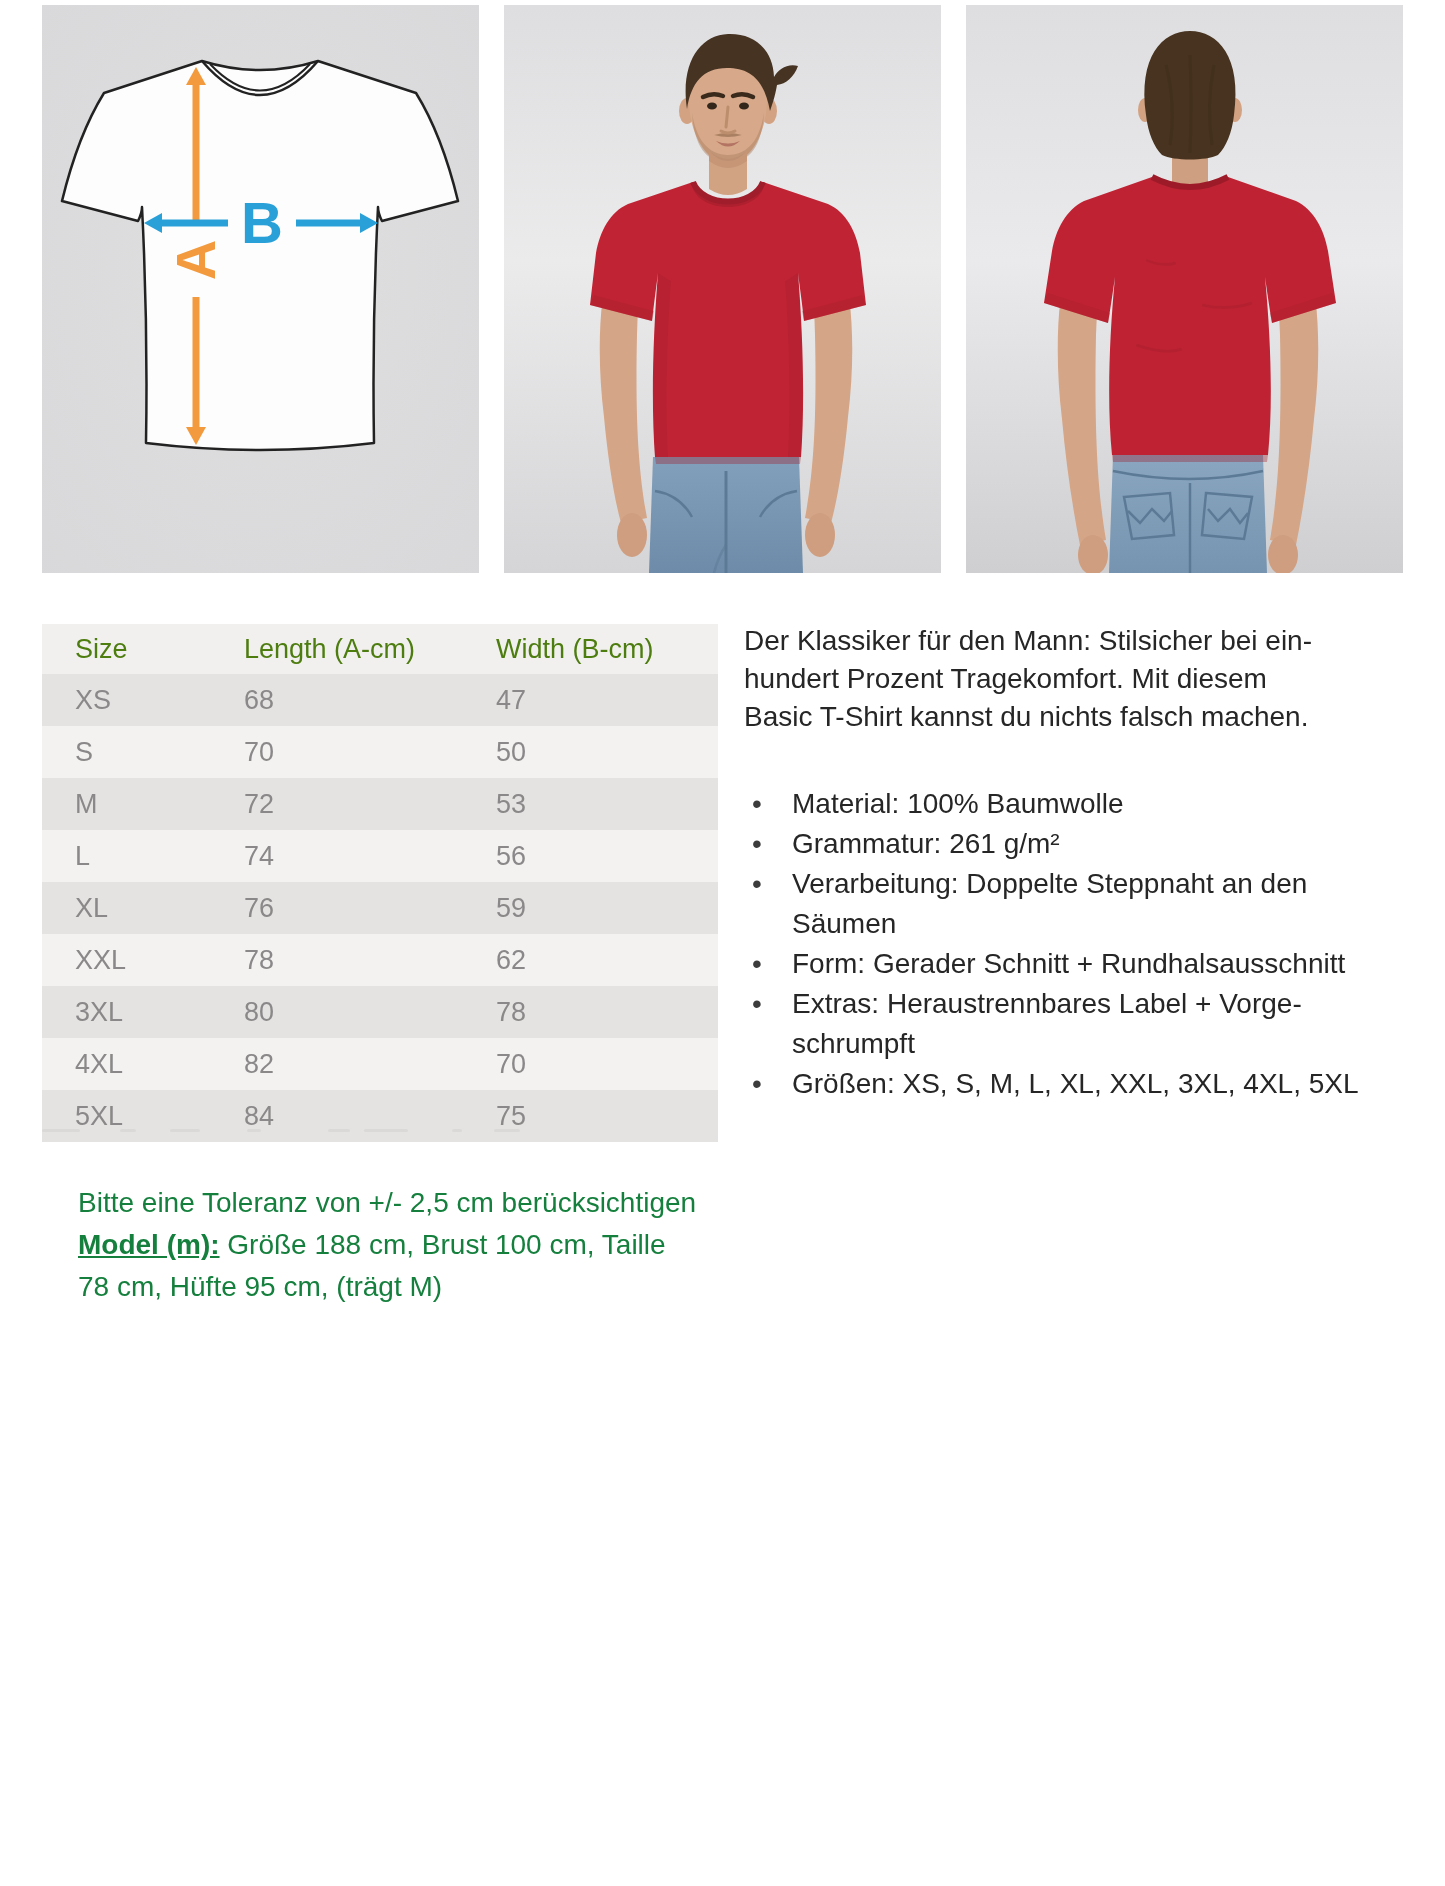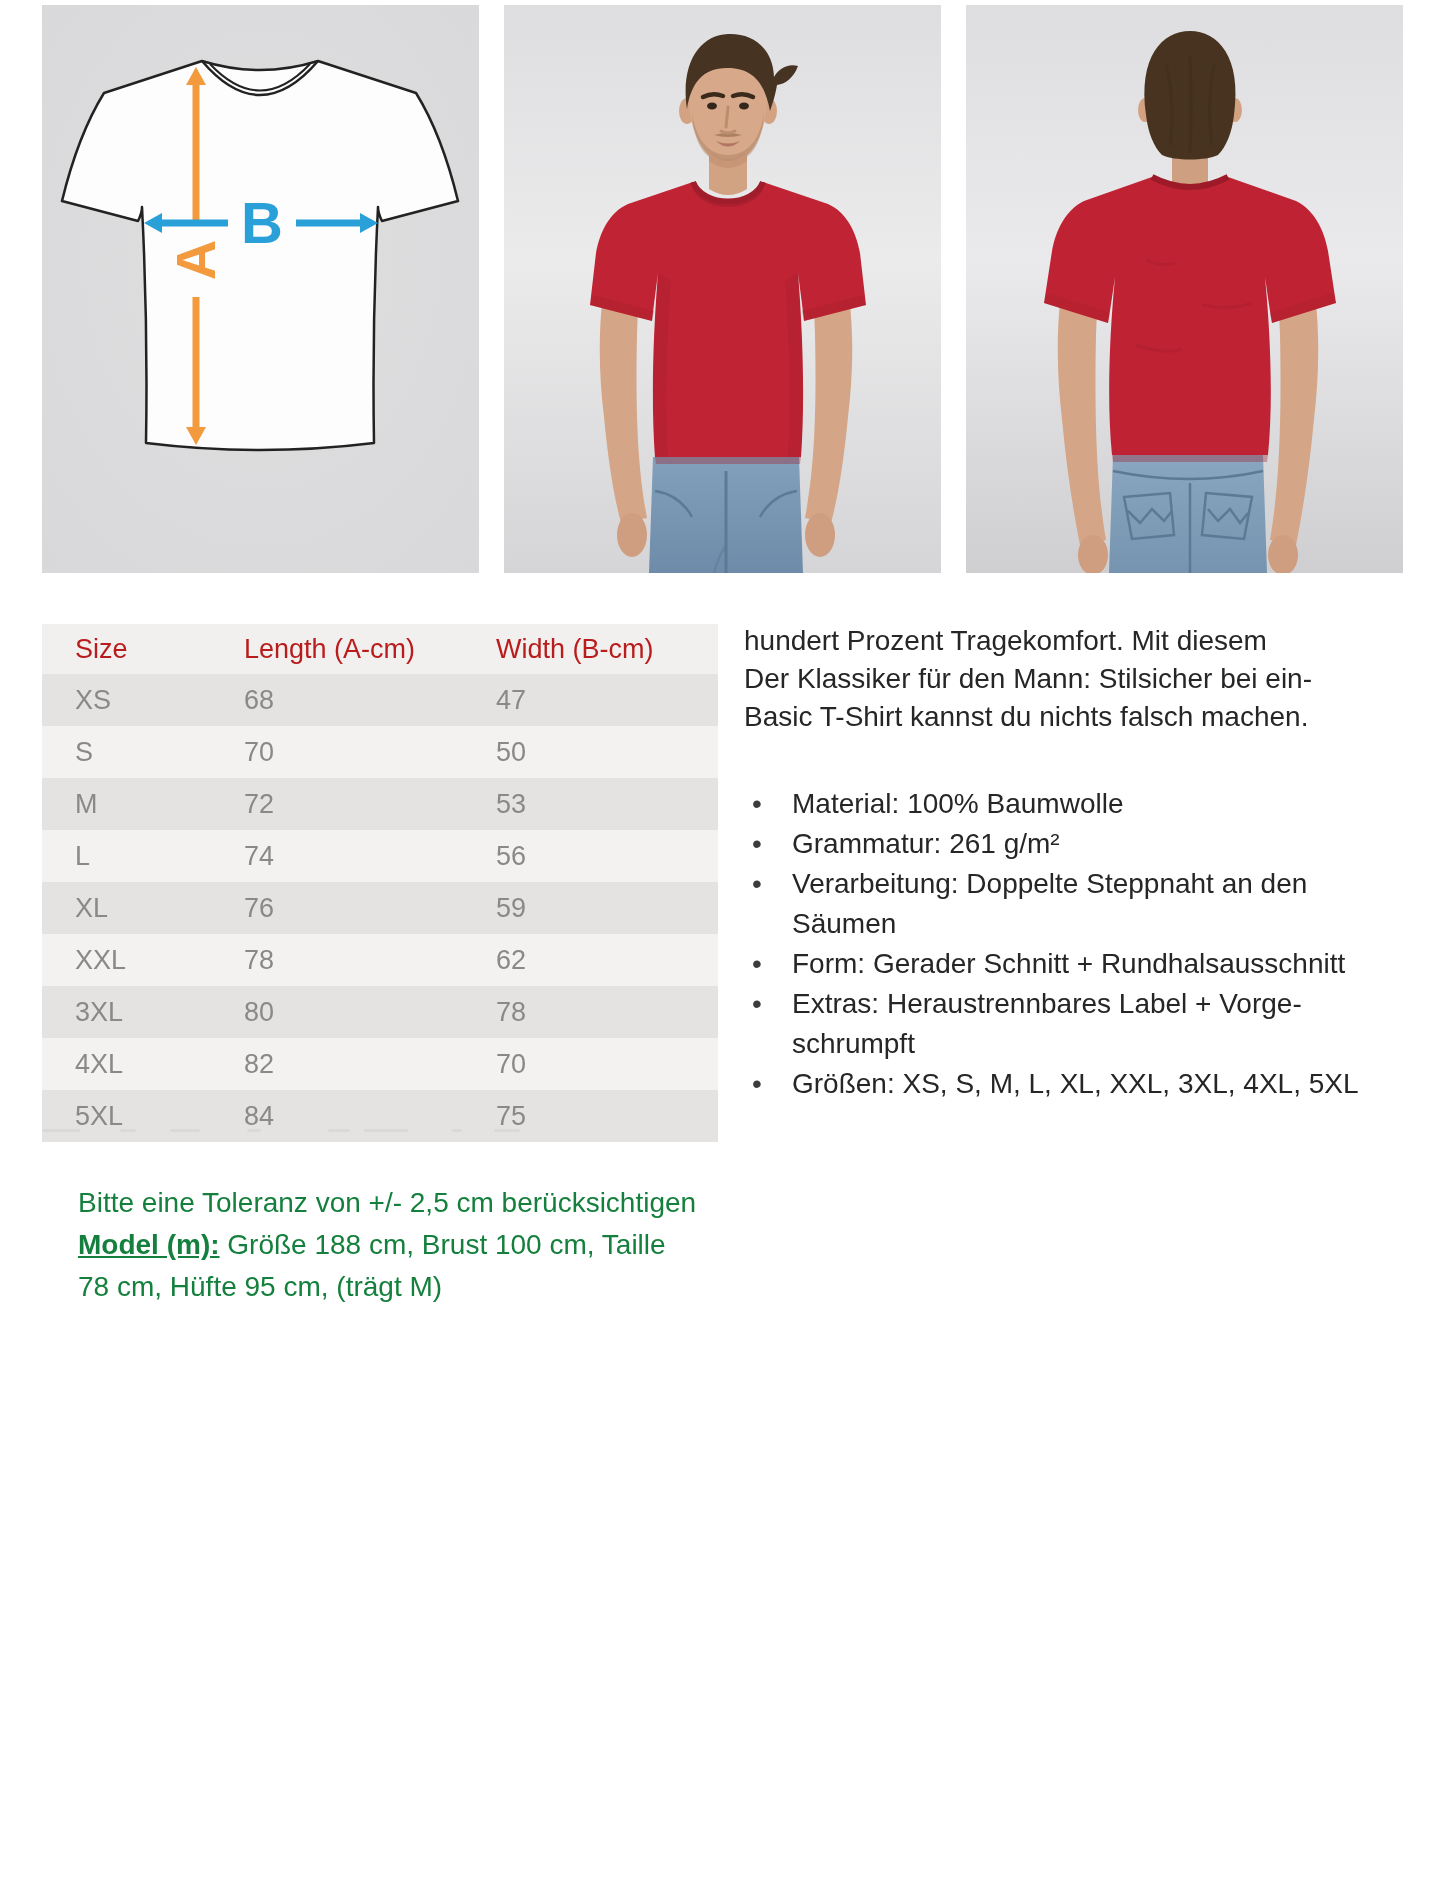--- a/index.html
+++ b/index.html
@@ -15,21 +15,21 @@
   #box-back    { left:966px; }
   .img-box svg { display:block; }
 
   
   .size-table {
     position:absolute; left:42px; top:624px; width:676px;
     border-collapse:collapse; table-layout:fixed;
     font-size:27px; color:#8a8888;
   }
   .size-table th {
-    font-weight:normal; text-align:left; height:48px; background:#f1f0ee; color:#b91c1c;
+    font-weight:normal; text-align:left; height:48px; background:#f1f0ee; color:#4d7c0f;
   }
   .size-table td { height:50px; }
   .size-table th:first-child, .size-table td:first-child { padding-left:33px; }
   .size-table tr.dark  td { background:#e5e3e2; }
   .size-table tr.light td { background:#f3f2f1; }
 
   
   .clip-row { position:absolute; left:42px; top:1127px; width:676px; height:8px; overflow:hidden; }
   .clip-row .dash { position:absolute; top:2px; height:3px; background:#dbd9d8; border-radius:2px; }
 
@@ -278,22 +278,22 @@
     <span class="dash" style="left:128px;width:30px"></span>
     <span class="dash" style="left:205px;width:14px"></span>
     <span class="dash" style="left:286px;width:22px"></span>
     <span class="dash" style="left:322px;width:44px"></span>
     <span class="dash" style="left:410px;width:10px"></span>
     <span class="dash" style="left:452px;width:26px"></span>
   </div>
 
   <div class="right-col">
     <div class="intro">
+      <div>Der Klassiker für den Mann: Stilsicher bei ein-</div>
       <div>hundert Prozent Tragekomfort. Mit diesem</div>
-      <div>Der Klassiker für den Mann: Stilsicher bei ein-</div>
       <div>Basic T-Shirt kannst du nichts falsch machen.</div>
     </div>
     <ul class="features">
       <li>
         <div>Material: 100% Baumwolle</div>
 
       </li>
       <li>
         <div>Grammatur: 261 g/m²</div>
 

